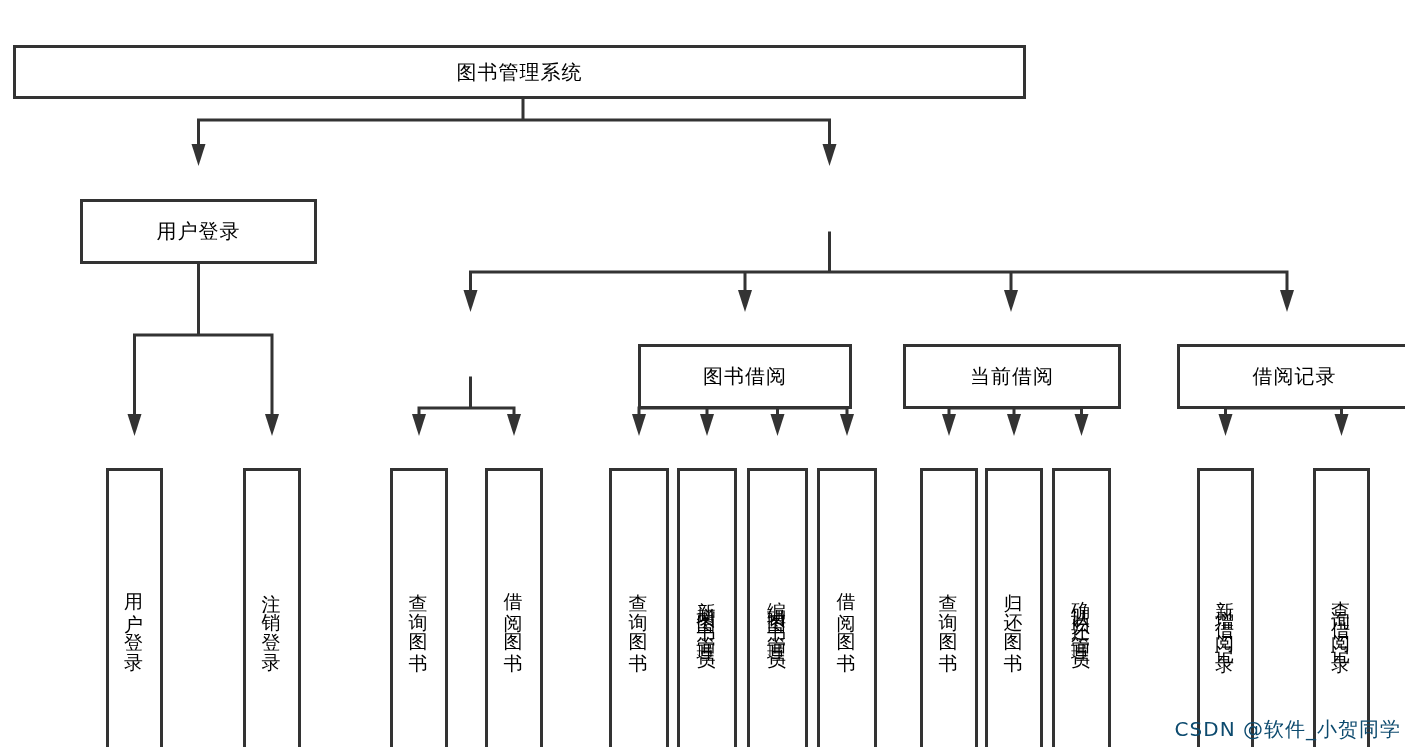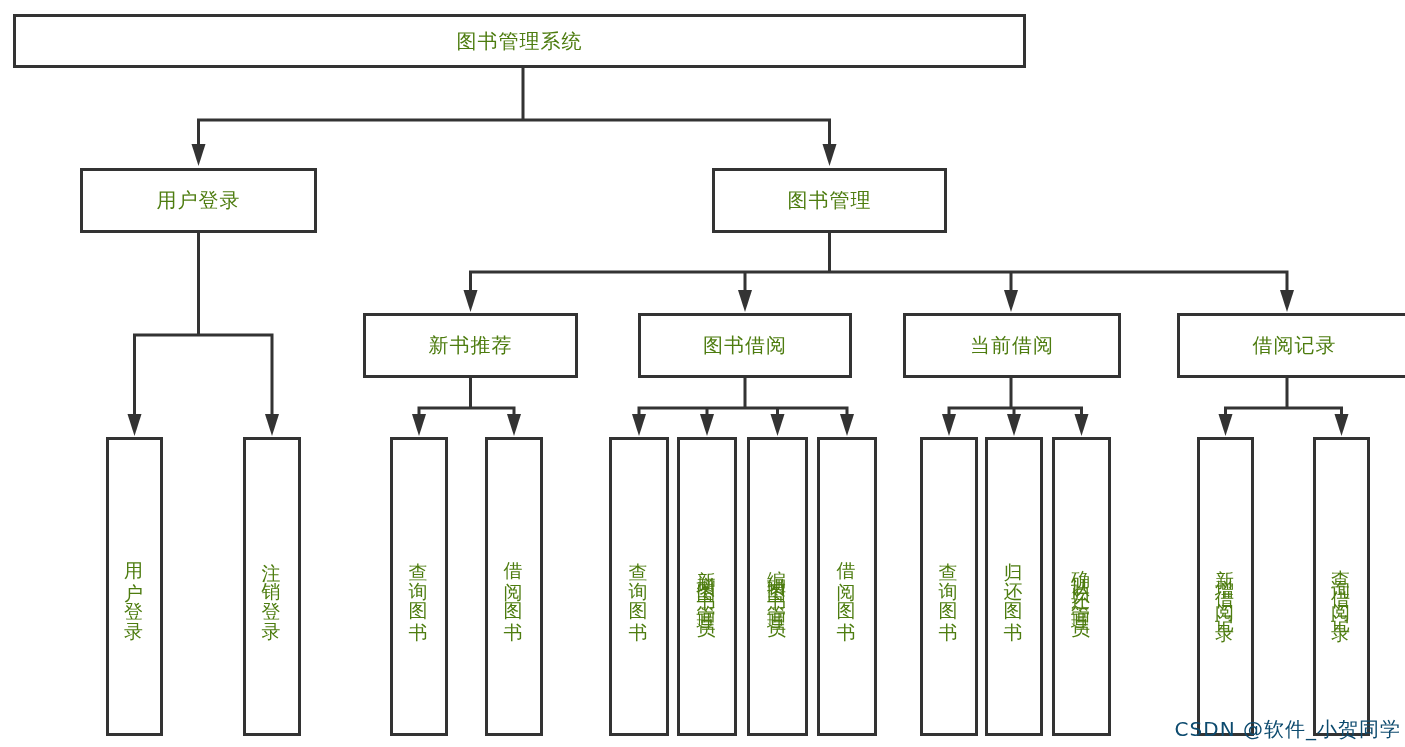--- a/index.html
+++ b/index.html
@@ -18,22 +18,23 @@
     position: absolute; left: 0; top: 0;
   }
   .node {
     position: absolute;
     box-sizing: border-box;
     border: 3px solid #333333;
     background: #ffffff;
     display: flex;
     align-items: center;
     justify-content: center;
-    color: #4d7c0f;
+    color: #000000;
     text-align: center;
+    margin-top: 31px;
   }
   .hnode {
     height: 65px;
     font-size: 20px;
     letter-spacing: 1px;
   }
   .root {
     left: 13px; top: 14px;
     width: 1013px; height: 54px;
     font-size: 20px;
@@ -112,23 +113,21 @@
     <g>
       <path class="wire" d="M1287 378 V408 M1225.5 408 H1341.5 M1225.5 408 V420 M1341.5 408 V420"></path>
       <path class="head" d="M1218.5 414 L1232.5 414 L1225.5 436 Z"></path>
       <path class="head" d="M1334.5 414 L1348.5 414 L1341.5 436 Z"></path>
     </g>
   </svg>
 
   <div class="node root">图书管理系统</div>
 
   <div class="node hnode" style="left:80px; top:168px; width:237px;">用户登录</div>
-  <div class="node hnode" style="left:712px; top:168px; width:235px;">图书管理</div>
 
-  <div class="node hnode" style="left:363px; top:313px; width:215px;">新书推荐</div>
   <div class="node hnode" style="left:638px; top:313px; width:214px;">图书借阅</div>
   <div class="node hnode" style="left:903px; top:313px; width:218px;text-align:right;">当前借阅</div>
   <div class="node hnode" style="left:1177px; top:313px; width:235px;">借阅记录</div>
 
   <div class="node leaf s" style="left:106px; width:57px;">用户登录</div>
   <div class="node leaf s" style="left:243px; width:58px;">注销登录</div>
 
   <div class="node leaf s" style="left:390px; width:58px;">查询图书</div>
   <div class="node leaf s" style="left:485px; width:58px;">借阅图书</div>
 

